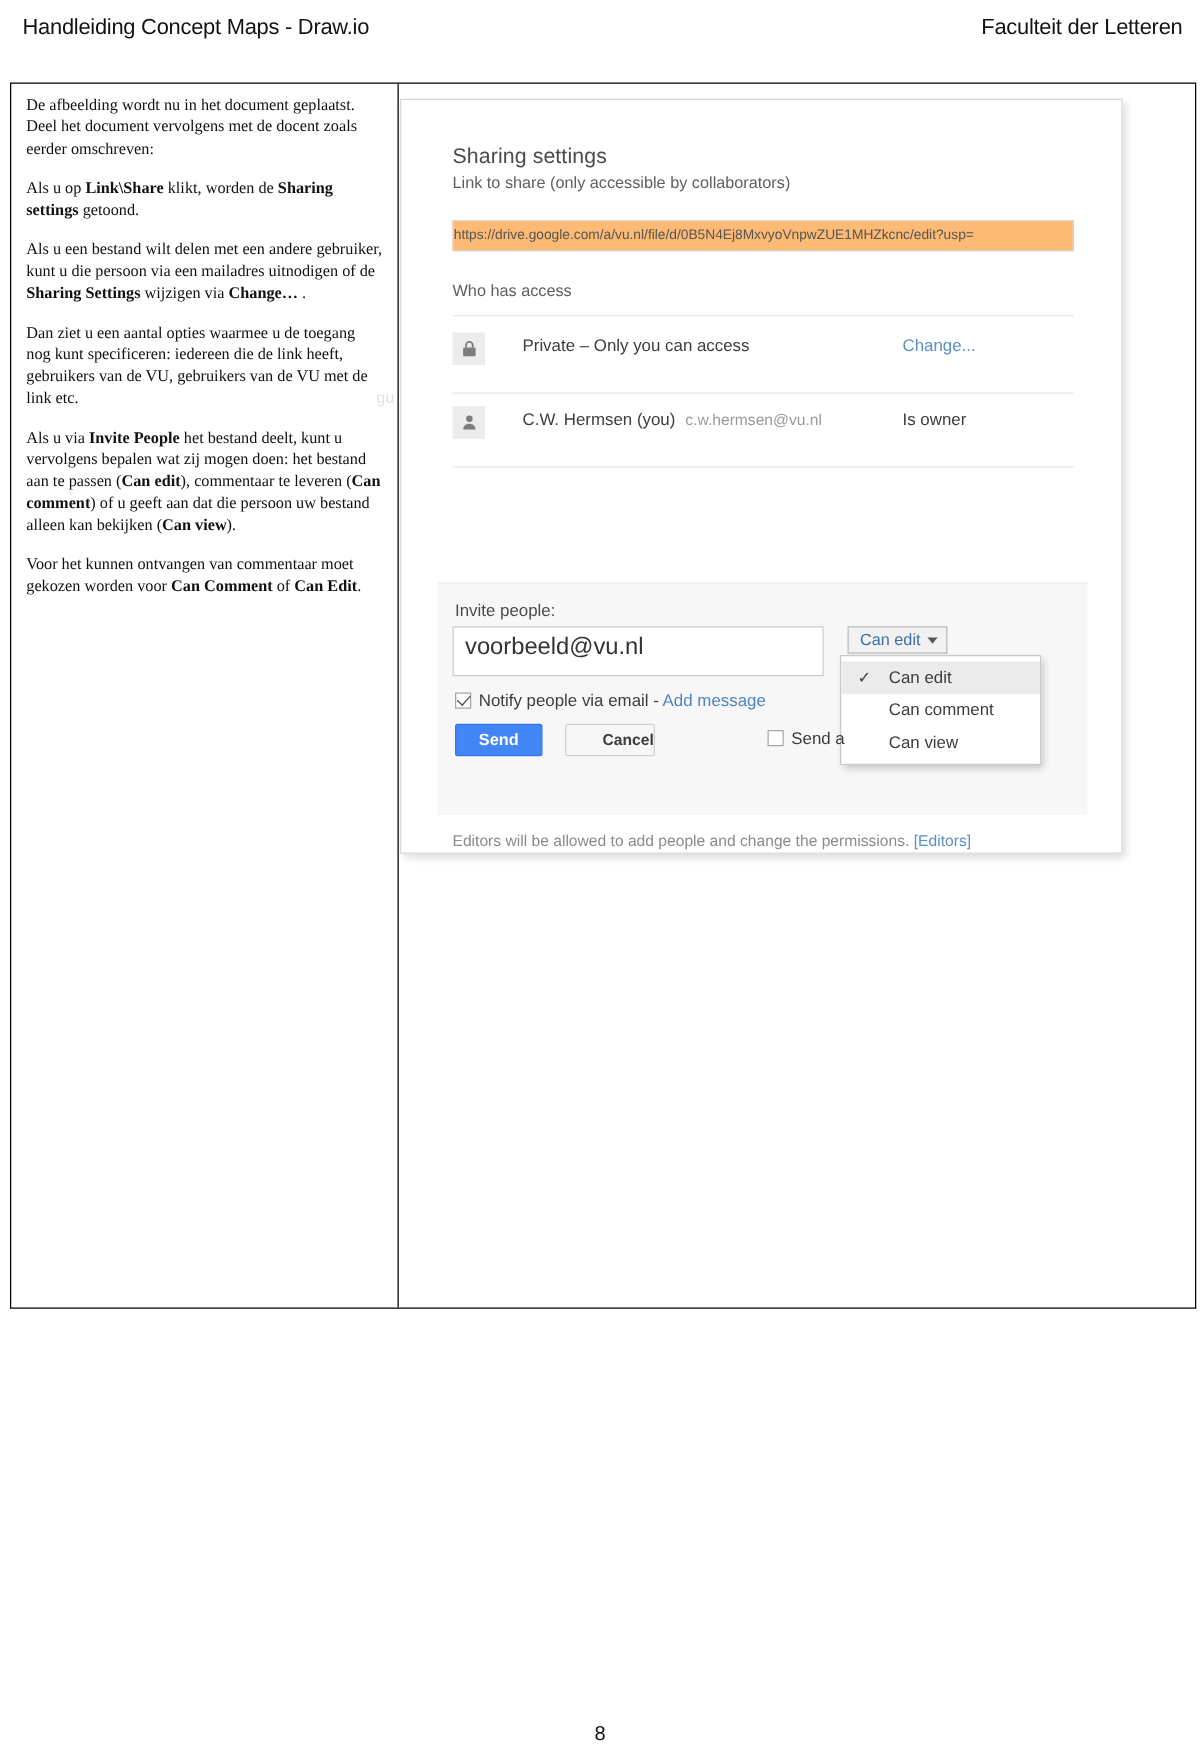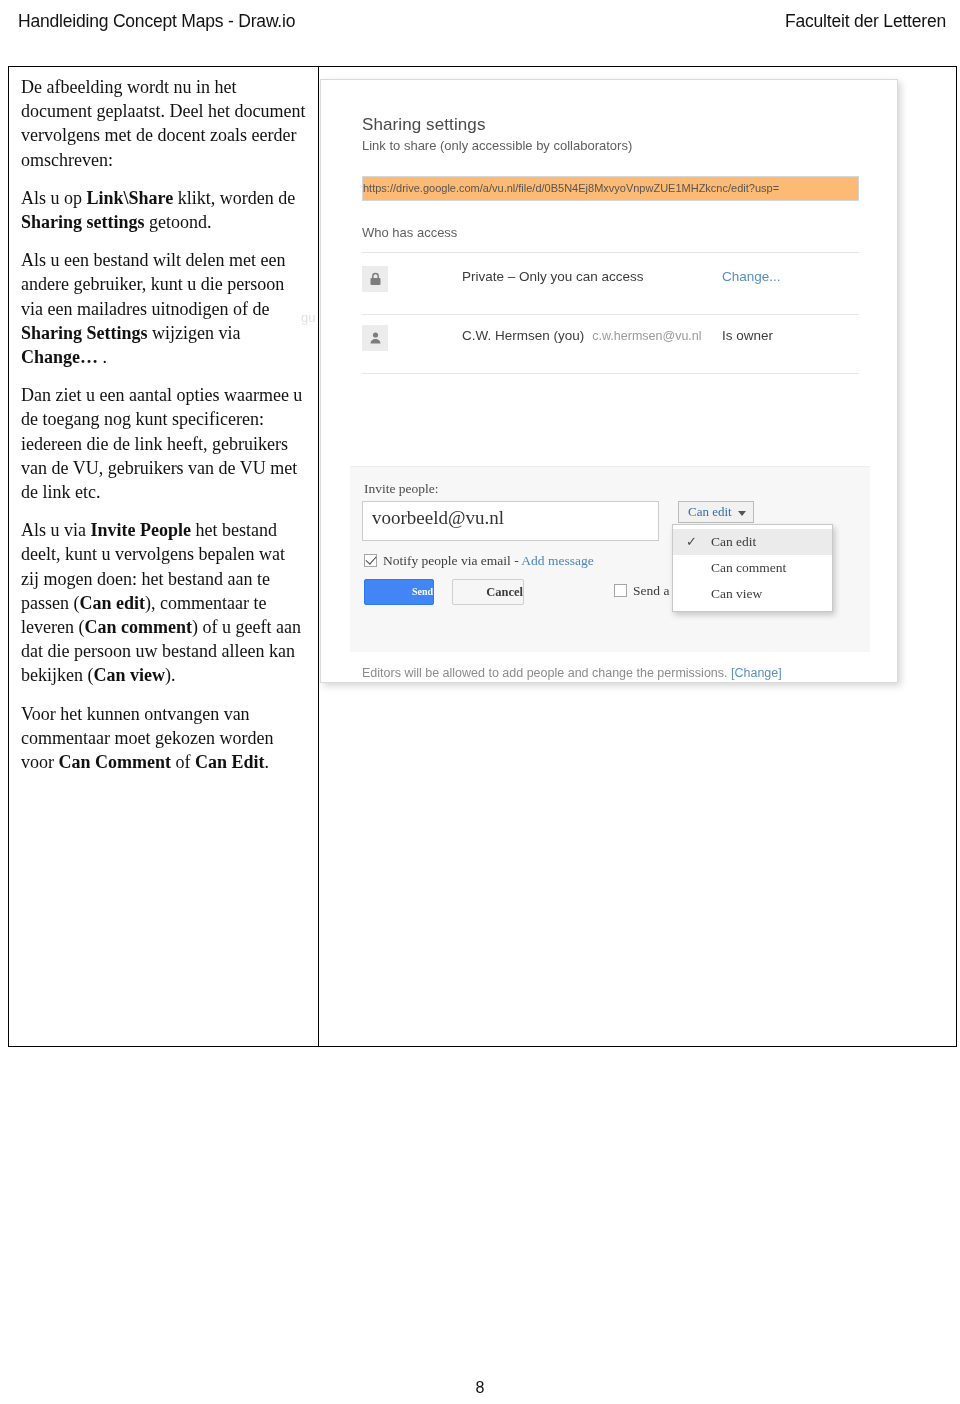--- a/index.html
+++ b/index.html
@@ -48,21 +48,21 @@
     position: relative;
   }
   .cell-image {
     flex: 1;
     position: relative;
     padding: 0;
   }
 
   
   .para {
-    font-size: 18px;
+    font-size: 13px;
     line-height: 1.345;
     margin: 0 0 14px 0;
     text-align: left;
     color: #111;
   }
   .para b { font-weight: bold; }
 
   
   .shot {
     position: absolute;
@@ -132,21 +132,20 @@
     background: #ececec;
     display: flex; align-items: center; justify-content: center;
   }
   .acc-icon svg { display: block; }
   .acc-main {
     position: absolute;
     left: 56px; top: 5px;
     font-size: 13.5px;
     color: #3c3c3c;
     white-space: nowrap;
-    margin-left: 44px;
   }
   .acc-mail {
     color: #9a9a9a;
     font-size: 12.5px;
     margin-left: 8px;
   }
   .acc-right {
     position: absolute;
     left: 360px; top: 5px;
     font-size: 13.5px;
@@ -155,21 +154,20 @@
   .acc-right.link { color: #5a8fc4; }
   .acc-right.plain { color: #3c3c3c; }
 
   
   .invite-block {
     position: absolute;
     left: 29px; top: 386px;
     width: 520px; height: 186px;
     background: #f7f7f7;
     border-top: 1px solid #ececec;
-    font-family: Liberation Serif, serif;
   }
   .invite-label {
     position: absolute;
     left: 14px; top: 14px;
     font-size: 13.5px;
     color: #4b4b4b;
   }
   .invite-input {
     position: absolute;
     left: 12px; top: 34px;
@@ -256,24 +254,24 @@
   .notify-row .dash   { color: #3c3c3c; }
 
   .btn-send {
     position: absolute;
     left: 14px; top: 112px;
     width: 70px; height: 26px;
     background: #4285f4;
     border: 1px solid #3079ed;
     border-radius: 2px;
     color: #fff;
-    font-size: 10px;
+    font-size: 13px;
     font-weight: bold;
     line-height: 24px;
-    text-align: right;
+    text-align: center;
   }
   .btn-cancel {
     position: absolute;
     left: 102px; top: 112px;
     width: 72px; height: 26px;
     background: #f6f6f6;
     border: 1px solid #cfcfcf;
     border-radius: 2px;
     color: #3c3c3c;
     font-size: 12.5px;
@@ -406,21 +404,21 @@
           <div class="btn-send">Send</div>
           <div class="btn-cancel">Cancel</div>
 
           <div class="sendcopy">
             <span class="cbx"></span><span>Send a</span>
           </div>
         </div>
 
         <div class="editors-note">
           <span>Editors will be allowed to add people and change the permissions.</span>
-          <span class="chg">[Change]</span>
+          <span class="chg">[Editors]</span>
         </div>
 
       </div>
     </div>
   </div>
 </div>
 
 <div class="page-number">8</div>
 
 </body></html>

